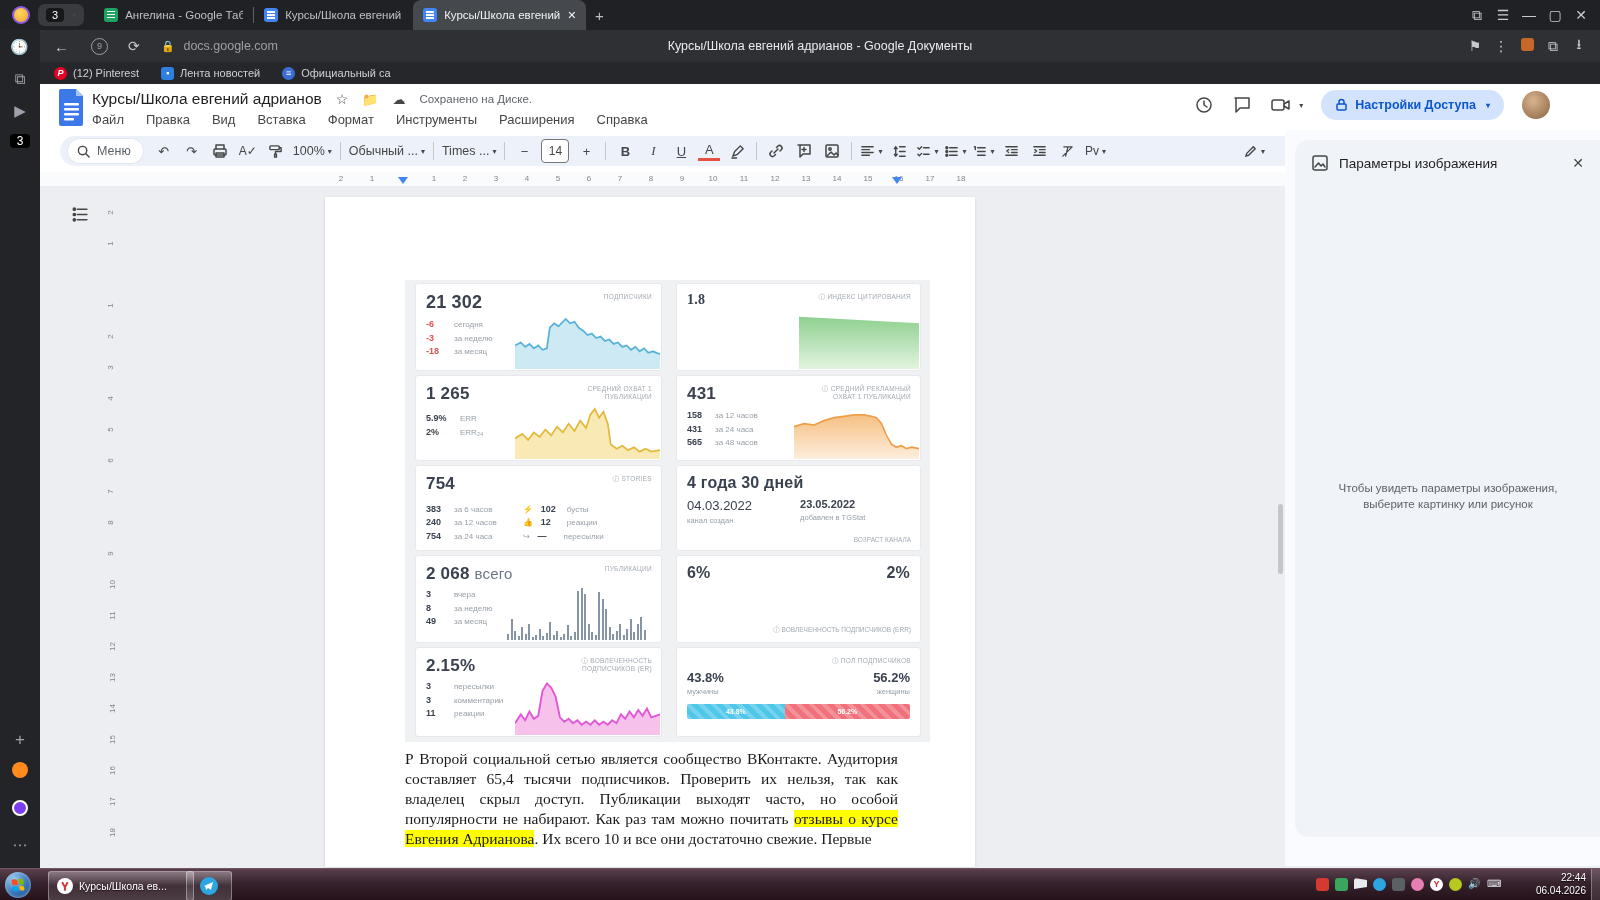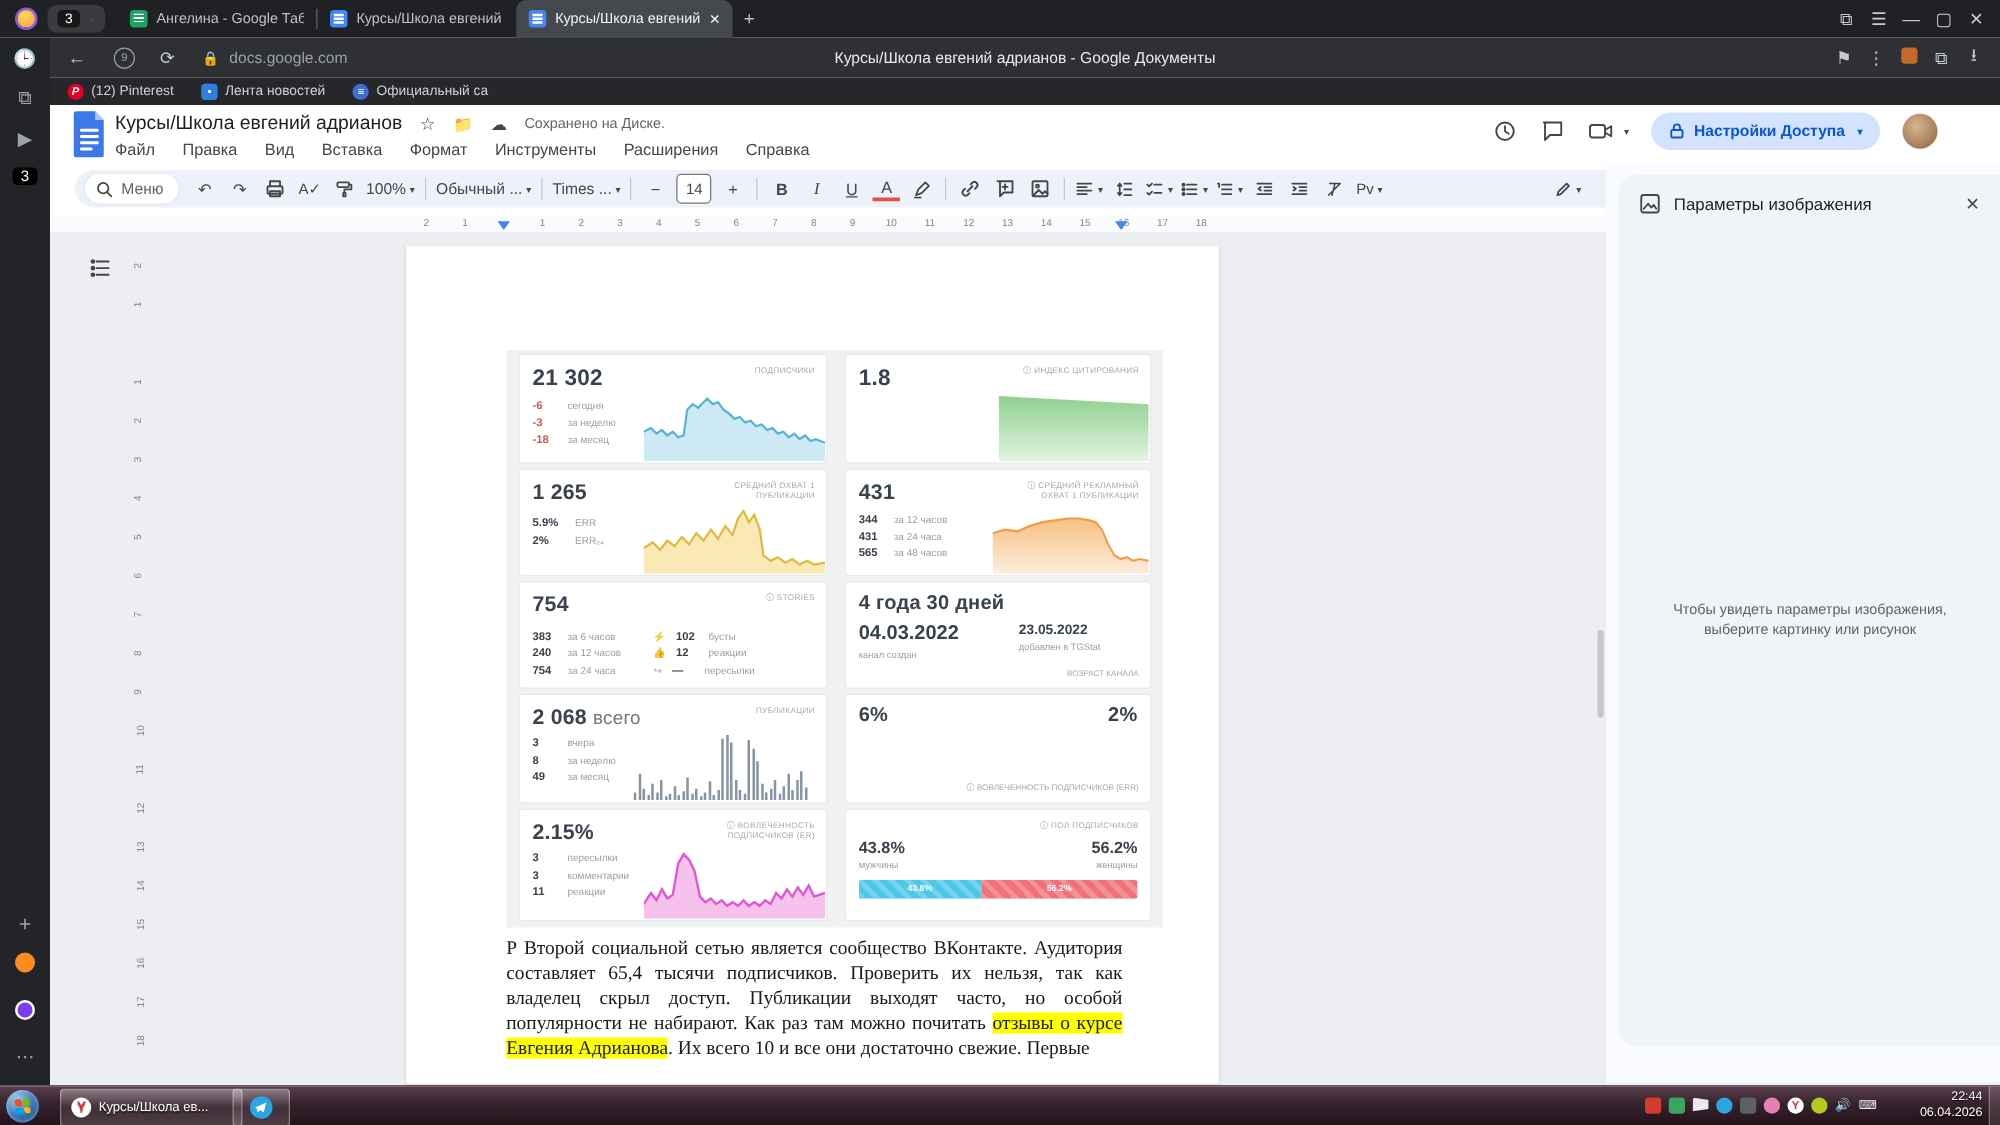--- a/index.html
+++ b/index.html
@@ -434,21 +434,21 @@
                 <span>за месяц</span>
               </div>
           </div>
           <svg class="spark" viewBox="0 0 100 38" preserveAspectRatio="none">
             <polygon fill="#cde9f3" points="0,22 4,20 7,23 10,21 13,24 16,22 19,25 22,24 24,10 27,7 30,9 33,6 35,4 38,7 41,6 44,10 47,12 50,15 53,14 56,17 59,16 62,19 65,18 68,21 71,20 74,23 77,22 80,25 83,23 86,26 89,24 92,27 95,26 100,28 100,38 0,38"></polygon>
             <polyline fill="none" stroke="#57b2d8" stroke-width="1.2" points="0,22 4,20 7,23 10,21 13,24 16,22 19,25 22,24 24,10 27,7 30,9 33,6 35,4 38,7 41,6 44,10 47,12 50,15 53,14 56,17 59,16 62,19 65,18 68,21 71,20 74,23 77,22 80,25 83,23 86,26 89,24 92,27 95,26 100,28"></polyline>
           </svg>
         </div>
 
         <div class="card" style="left:271px;top:3px;width:245px;height:88px;">
-          <div class="cval" style="font-size:18px;">1.8</div>
+          <div class="cval" style="font-size:14px;font-family:Liberation Serif, serif;">1.8</div>
           <div class="clabel">ⓘ ИНДЕКС ЦИТИРОВАНИЯ</div>
           <svg class="spark" style="width:120px;height:62px;" viewBox="0 0 100 38" preserveAspectRatio="none">
             <defs>
                 <linearGradient id="g1" x1="0" y1="0" x2="0" y2="1">
                   <stop offset="0" stop-color="#8fd08f"></stop>
                   <stop offset="1" stop-color="#e2f4e0"></stop>
                 </linearGradient>
               </defs>
             <polygon fill="url(#g1)" points="0,6 100,10 100,38 0,38"></polygon>
           </svg>
@@ -471,21 +471,21 @@
             <polygon fill="#f8e9b5" points="0,24 5,21 9,25 13,20 17,23 21,18 25,22 29,16 33,20 37,14 41,19 45,12 49,17 52,8 55,4 58,10 61,6 64,14 66,28 70,31 74,29 78,32 82,30 86,33 90,31 94,33 100,32 100,38 0,38"></polygon>
             <polyline fill="none" stroke="#e3b93c" stroke-width="1.2" points="0,24 5,21 9,25 13,20 17,23 21,18 25,22 29,16 33,20 37,14 41,19 45,12 49,17 52,8 55,4 58,10 61,6 64,14 66,28 70,31 74,29 78,32 82,30 86,33 90,31 94,33 100,32"></polyline>
           </svg>
         </div>
 
         <div class="card" style="left:271px;top:95px;width:245px;height:86px;">
           <div class="cval">431</div>
           <div class="clabel" style="max-width:110px;">ⓘ СРЕДНИЙ РЕКЛАМНЫЙ ОХВАТ 1 ПУБЛИКАЦИИ</div>
           <div style="margin-top:6px;">
             <div class="srow">
-                <b>344</b>
+                <b>158</b>
                 <span>за 12 часов</span>
               </div>
             <div class="srow">
                 <b>431</b>
                 <span>за 24 часа</span>
               </div>
             <div class="srow">
                 <b>565</b>
                 <span>за 48 часов</span>
               </div>
@@ -537,21 +537,21 @@
                   <span>пересылки</span>
                 </div>
             </div>
           </div>
         </div>
 
         <div class="card" style="left:271px;top:185px;width:245px;height:86px;">
           <div class="cval" style="font-size:16px;">4 года 30 дней</div>
           <div style="margin-top:6px;display:flex;gap:48px;">
             <div>
-              <div style="font-size:16px;font-weight:bold;color:#39424e;">04.03.2022</div>
+              <div style="font-size:13px;font-weight:normal;color:#39424e;">04.03.2022</div>
               <div style="font-size:7.5px;color:#98a0a8;margin-top:3px;">канал создан</div>
             </div>
             <div>
               <div style="font-size:11px;font-weight:bold;color:#39424e;">23.05.2022</div>
               <div style="font-size:7.5px;color:#98a0a8;margin-top:3px;">добавлен в TGStat</div>
             </div>
           </div>
           <div style="position:absolute;right:9px;bottom:7px;font-size:6.5px;color:#a2aab2;">ВОЗРАСТ КАНАЛА</div>
         </div>
 

